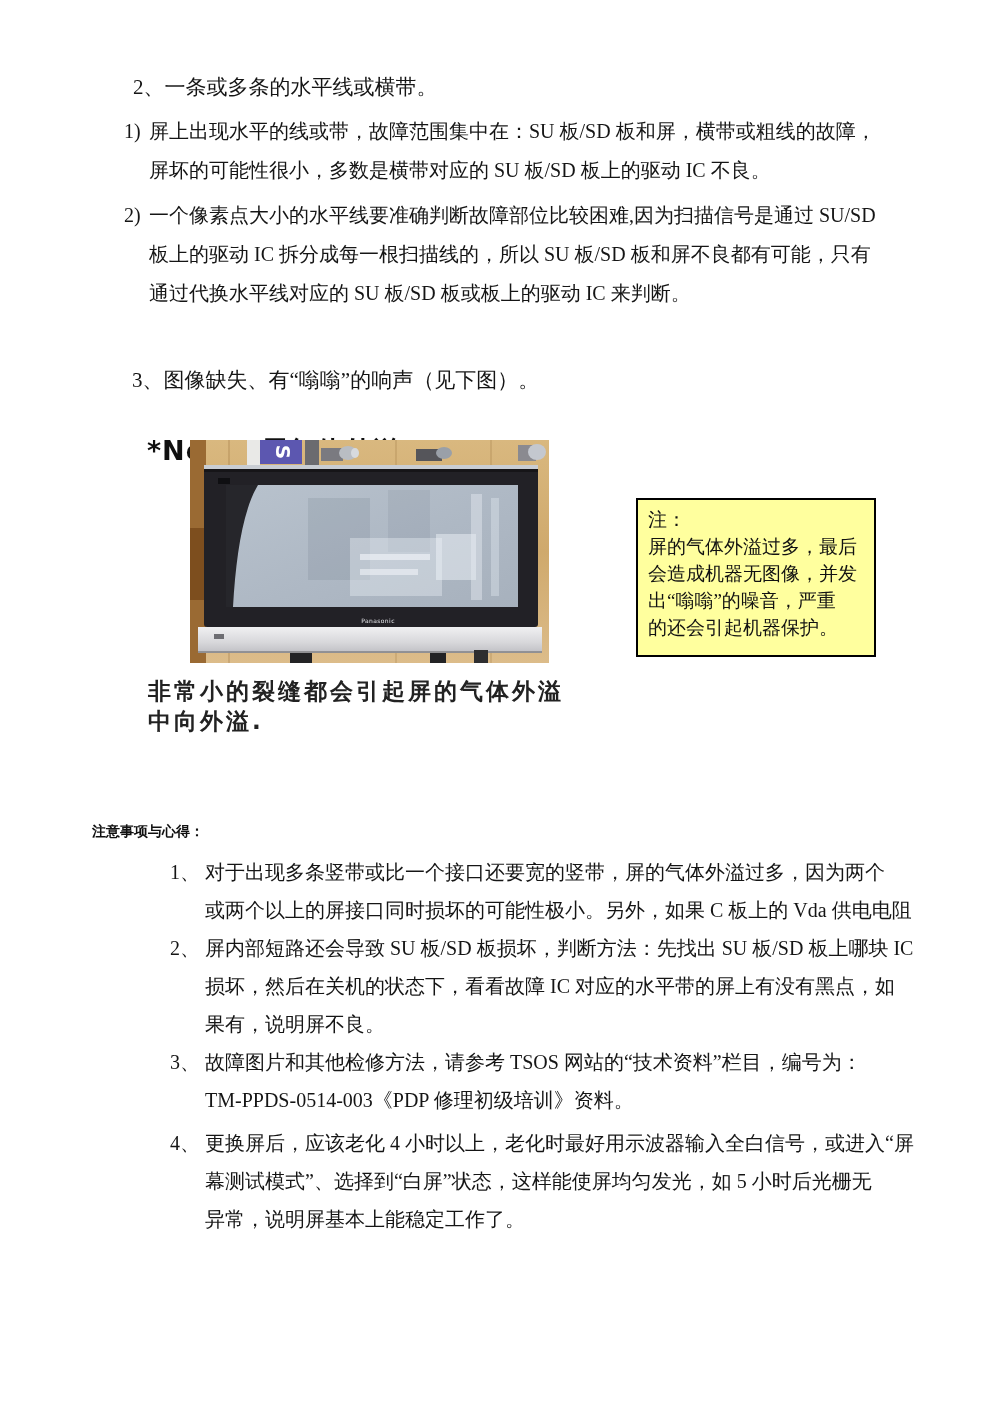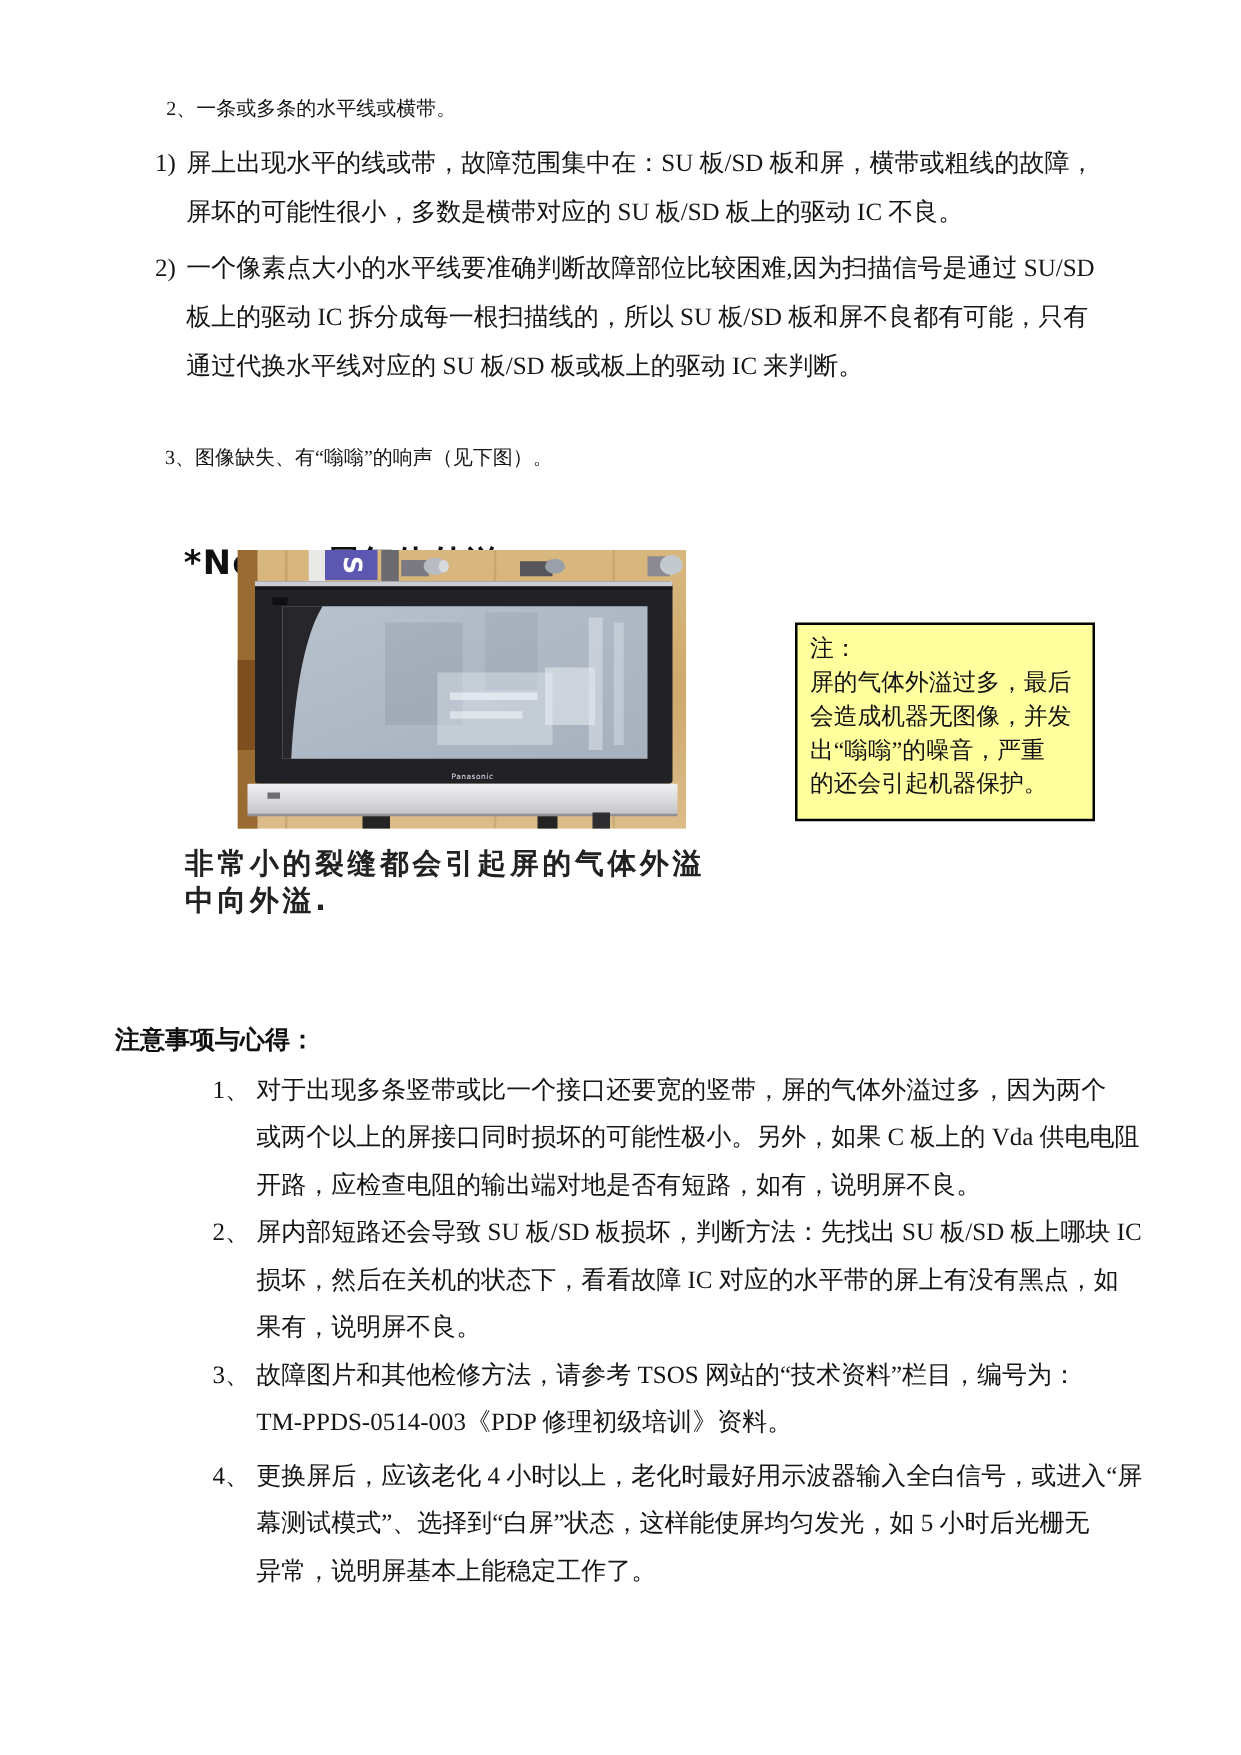--- a/index.html
+++ b/index.html
@@ -8,21 +8,21 @@
     width:993px;height:1404px;
     background:#ffffff;
     font-family:"Liberation Serif","DejaVu Serif",serif;
     color:#151515;
     overflow:hidden;
   }
 
   
   .num-heading{
     position:absolute;
-    font-size:16px;line-height:39px;white-space:nowrap;
+    font-size:21px;line-height:39px;white-space:nowrap;
   }
   .sub-item{
     position:absolute;
     padding-left:25px;
     font-size:20px;line-height:39px;
   }
   .sub-item .marker{
     position:absolute;left:0;top:0;line-height:39px;
   }
   .sub-item .line{white-space:nowrap;}
@@ -56,21 +56,21 @@
     font-family:"DejaVu Sans","Liberation Sans",sans-serif;
     font-weight:bold;font-size:23px;line-height:30px;
     letter-spacing:3px;color:#222222;
   }
   .photo-caption .line{white-space:nowrap;}
 
   
   .notes-heading{
     position:absolute;left:92px;top:812px;
     font-family:"DejaVu Sans","Liberation Sans",sans-serif;
-    font-weight:bold;font-size:20px;line-height:39px;
+    font-weight:bold;font-size:14px;line-height:39px;
     color:#101010;white-space:nowrap;
   }
   .notes-list{position:absolute;left:170px;top:853px;width:800px;}
   .note-item{
     position:relative;
     padding-left:35px;
     font-size:20px;line-height:38px;
   }
   .note-item .marker{position:absolute;left:0;top:0;line-height:38px;}
   .note-item .line{white-space:nowrap;}
@@ -89,21 +89,21 @@
     <div class="line">屏坏的可能性很小，多数是横带对应的 SU 板/SD 板上的驱动 IC 不良。</div>
   </div>
 
   <div class="sub-item" style="left:124px;top:196px">
     <span class="marker">2)</span>
     <div class="line">一个像素点大小的水平线要准确判断故障部位比较困难,因为扫描信号是通过 SU/SD</div>
     <div class="line">板上的驱动 IC 拆分成每一根扫描线的，所以 SU 板/SD 板和屏不良都有可能，只有</div>
     <div class="line">通过代换水平线对应的 SU 板/SD 板或板上的驱动 IC 来判断。</div>
   </div>
 
-  <div class="num-heading" style="left:132px;top:347px">3、图像缺失、有“嗡嗡”的响声（见下图）。</div>
+  <div class="num-heading" style="left:132px;top:361px">3、图像缺失、有“嗡嗡”的响声（见下图）。</div>
 
   <div class="note-title">*Note :屏气体外溢</div>
 
   <svg class="tv-photo" viewBox="0 0 359 223" width="359" height="223" xmlns="http://www.w3.org/2000/svg">
     <defs>
       <linearGradient id="wood" x1="0" y1="0" x2="0" y2="1">
         <stop offset="0" stop-color="#d9b87f"></stop>
         <stop offset="0.5" stop-color="#cfa96c"></stop>
         <stop offset="1" stop-color="#dcbc8a"></stop>
       </linearGradient>
@@ -189,21 +189,20 @@
   </div>
 
   <div class="notes-heading">注意事项与心得：</div>
 
   <div class="notes-list">
 
     <div class="note-item">
       <span class="marker">1、</span>
       <div class="line">对于出现多条竖带或比一个接口还要宽的竖带，屏的气体外溢过多，因为两个</div>
       <div class="line">或两个以上的屏接口同时损坏的可能性极小。另外，如果 C 板上的 Vda 供电电阻</div>
-      <div class="line">开路，应检查电阻的输出端对地是否有短路，如有，说明屏不良。</div>
     </div>
 
     <div class="note-item">
       <span class="marker">2、</span>
       <div class="line">屏内部短路还会导致 SU 板/SD 板损坏，判断方法：先找出 SU 板/SD 板上哪块 IC</div>
       <div class="line">损坏，然后在关机的状态下，看看故障 IC 对应的水平带的屏上有没有黑点，如</div>
       <div class="line">果有，说明屏不良。</div>
     </div>
 
     <div class="note-item">

